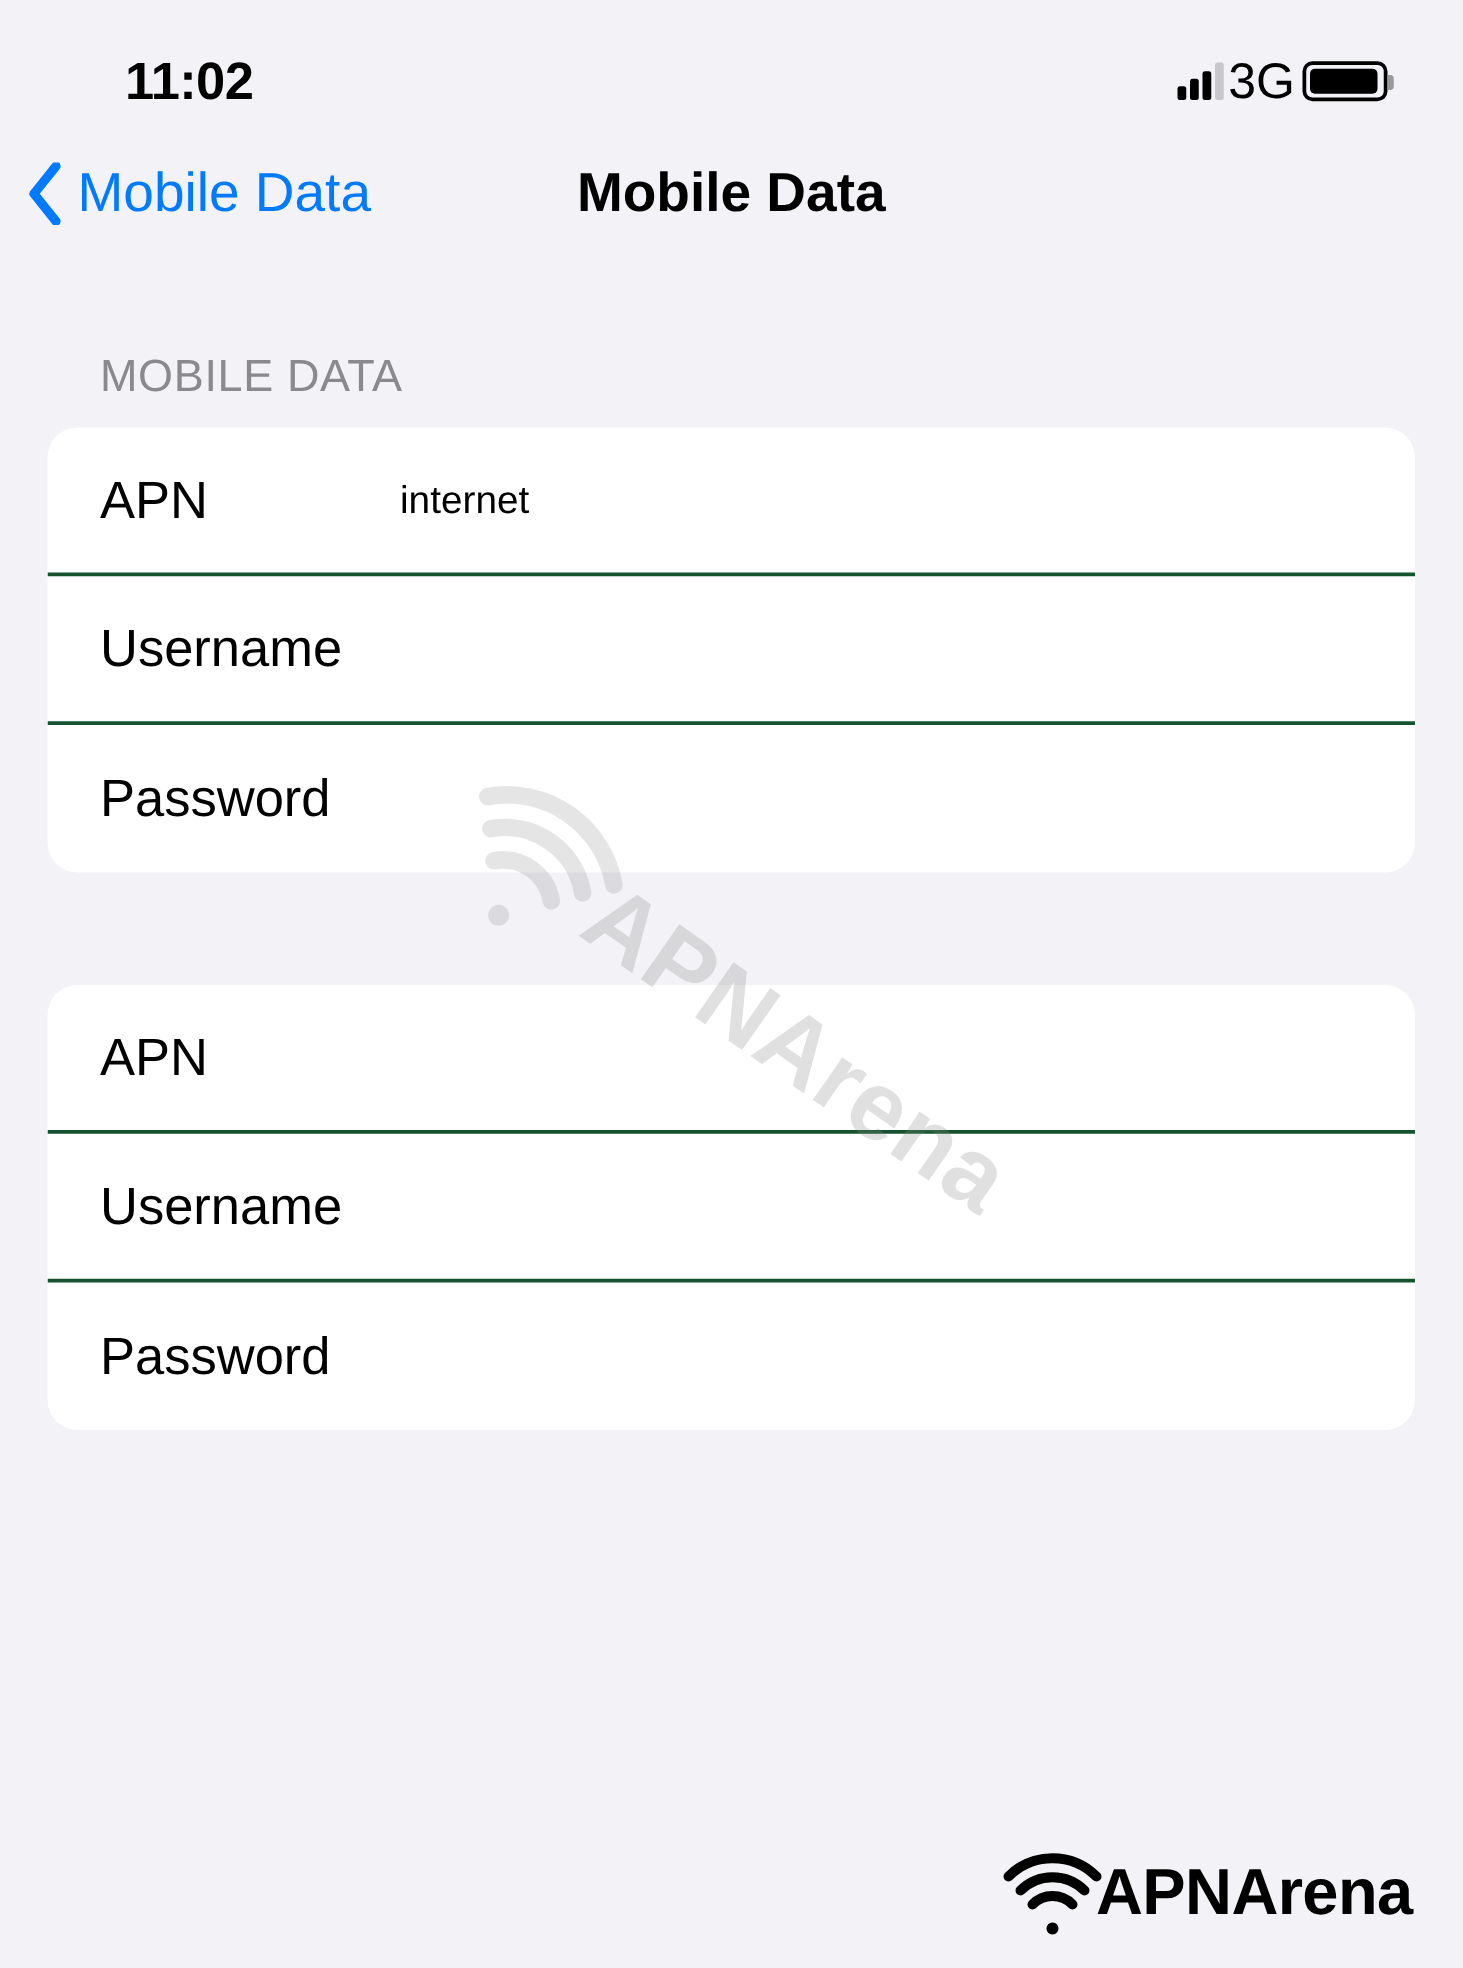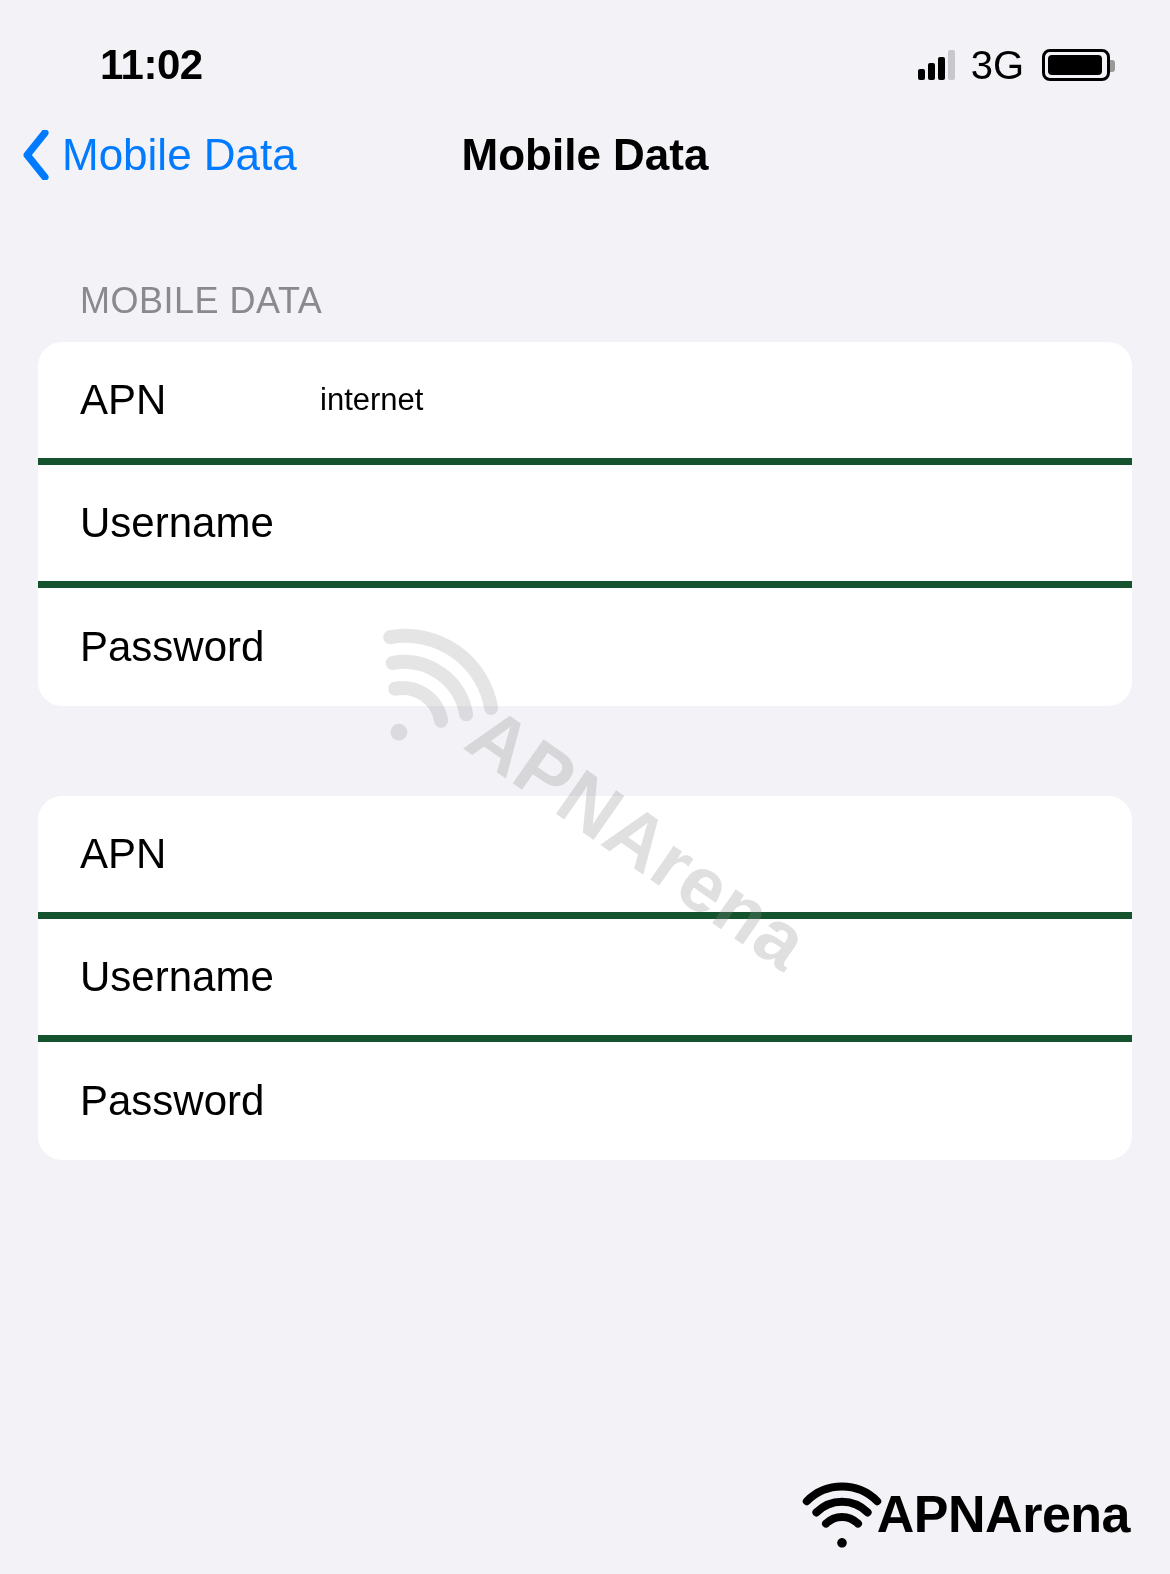--- a/index.html
+++ b/index.html
@@ -25,21 +25,21 @@
     }
     .status-time {
       font-size: 42px;
       font-weight: 600;
       color: #000;
       letter-spacing: -0.5px;
     }
     .status-right {
       display: flex;
       align-items: center;
-      gap: 12px;
+      gap: 0;
     }
     .signal-bars {
       display: flex;
       align-items: flex-end;
       gap: 3px;
       height: 30px;
     }
     .signal-bar {
       width: 7px;
       border-radius: 2px;
@@ -128,21 +128,21 @@
       background: #fff;
       border-radius: 24px;
       overflow: hidden;
       margin-bottom: 90px;
     }
     .row {
       display: flex;
       align-items: center;
       padding: 34px 42px;
       min-height: 118px;
-      border-bottom: 7px solid #14532d;
+      border-bottom: 3px solid #14532d;
     }
     .row:last-child {
       border-bottom: none;
       align-items: center;
     }
     .row-label {
       font-size: 42px;
       font-weight: 400;
       color: #000;
       width: 240px;

